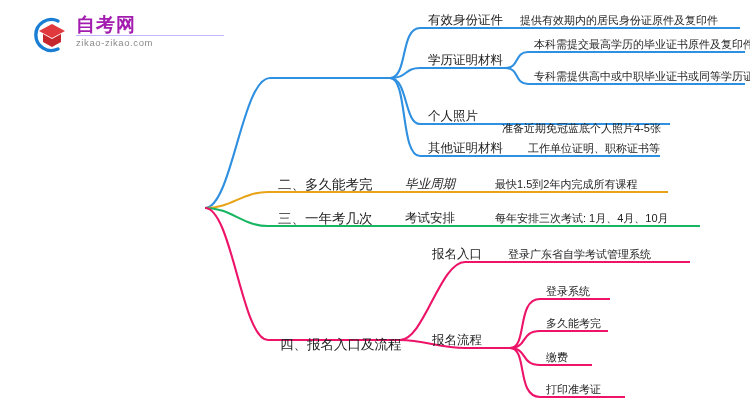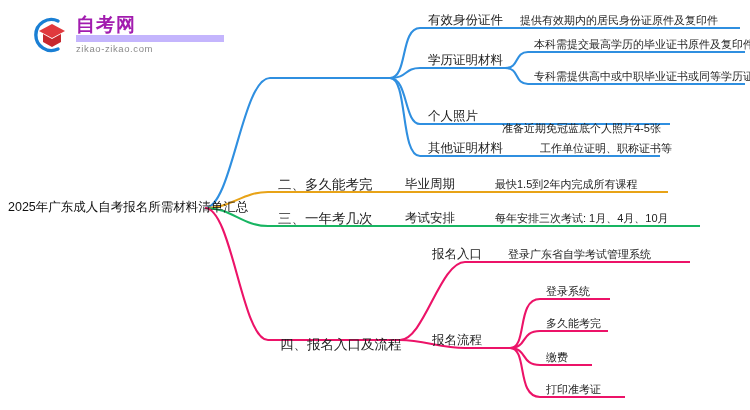--- a/index.html
+++ b/index.html
@@ -11,21 +11,21 @@
   }
   #stage{position:relative;width:750px;height:410px;}
   #wires{position:absolute;left:0;top:0;width:750px;height:410px;pointer-events:none;}
 
   
   .logo{position:absolute;left:28px;top:12px;width:200px;height:46px;}
   .logo-mark{position:absolute;left:0;top:2px;width:44px;height:42px;}
   .logo-text{position:absolute;left:48px;top:2px;}
   .logo-cn{font-size:19px;color:#a21caf;letter-spacing:1px;line-height:21px;font-weight:700;}
   .logo-en{font-size:9.5px;color:#8a8a8a;letter-spacing:.6px;line-height:12px;
-           border-top:7px solid #c4b5fd;padding-top:1px;width:148px;}
+           border-top:1px solid #c4b5fd;padding-top:1px;width:148px;}
 
   
   .node{position:absolute;white-space:nowrap;color:#1d1d1d;
         font-size:13px;line-height:15px;}
   .node.root{font-size:12.5px;color:#111;font-weight:400;}
   .node.l1{font-size:13.5px;}
   .node.l2{font-size:12.5px;}
   .node.lead{font-size:11px;}
 </style>
 </head>
@@ -97,38 +97,37 @@
         <path d="M11,17 L24,10 L37,17 L24,24 Z" fill="#e0393e"></path>
         <path d="M15,20 L15,28 L24,33 L33,28 L33,20 L24,25 Z" fill="#c7282e"></path>
       </svg>
     </div>
     <div class="logo-text">
       <div class="logo-cn">自考网</div>
       <div class="logo-en">zikao-zikao.com</div>
     </div>
   </div>
 
-  <div class="node root" style="left:8px;top:200px;">2025年广东成人自考报名所需材料清单汇总</div>
 
 
   <div class="node l2" style="left:428px;top:13px;">有效身份证件</div>
   <div class="node lead" style="left:520px;top:13px;">提供有效期内的居民身份证原件及复印件</div>
 
   <div class="node l2" style="left:428px;top:53px;">学历证明材料</div>
   <div class="node lead" style="left:534px;top:37px;">本科需提交最高学历的毕业证书原件及复印件</div>
   <div class="node lead" style="left:534px;top:69px;">专科需提供高中或中职毕业证书或同等学历证明</div>
 
   <div class="node l2" style="left:428px;top:109px;">个人照片</div>
   <div class="node lead" style="left:502px;top:121px;">准备近期免冠蓝底个人照片4-5张</div>
 
   <div class="node l2" style="left:428px;top:141px;">其他证明材料</div>
-  <div class="node lead" style="left:540px;top:141px;">工作单位证明、职称证书等</div>
+  <div class="node lead" style="left:528px;top:141px;">工作单位证明、职称证书等</div>
 
   <div class="node l1" style="left:278px;top:177px;">二、多久能考完</div>
-  <div class="node l2" style="left:405px;top:177px;">毕业周期</div>
+  <div class="node l2" style="left:405px;top:177px;font-style:italic;">毕业周期</div>
   <div class="node lead" style="left:495px;top:177px;">最快1.5到2年内完成所有课程</div>
 
   <div class="node l1" style="left:278px;top:211px;">三、一年考几次</div>
   <div class="node l2" style="left:405px;top:211px;">考试安排</div>
   <div class="node lead" style="left:495px;top:211px;">每年安排三次考试: 1月、4月、10月</div>
 
   <div class="node l1" style="left:280px;top:337px;">四、报名入口及流程</div>
 
   <div class="node l2" style="left:432px;top:247px;">报名入口</div>
   <div class="node lead" style="left:508px;top:247px;">登录广东省自学考试管理系统</div>

